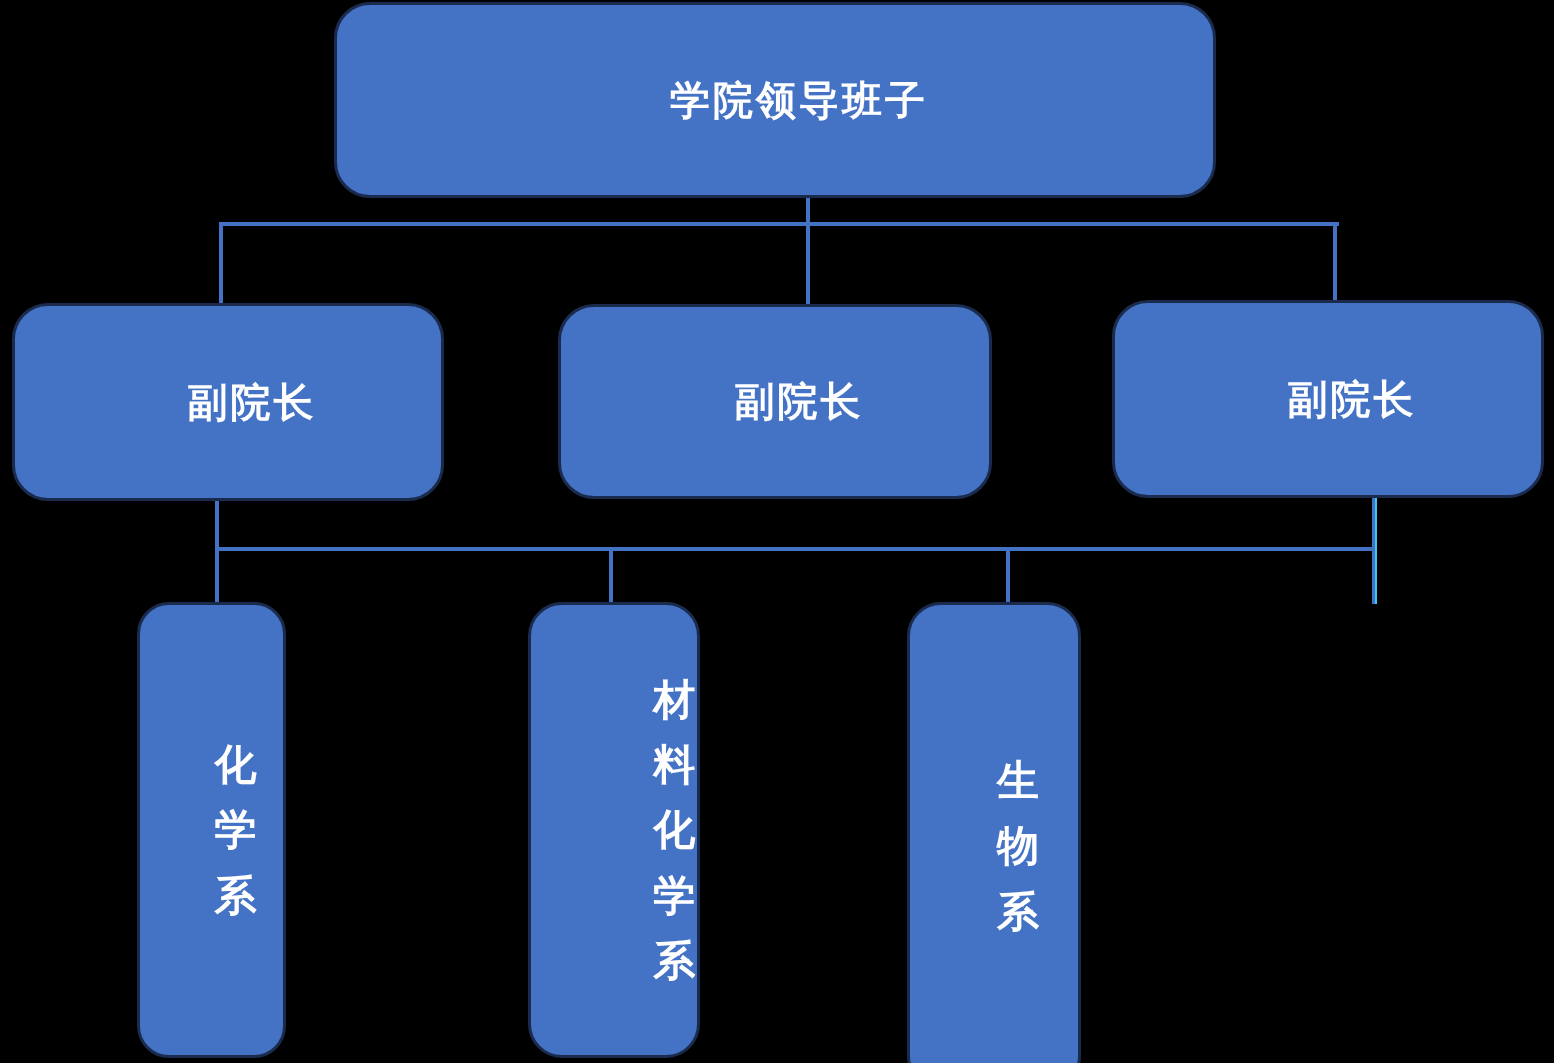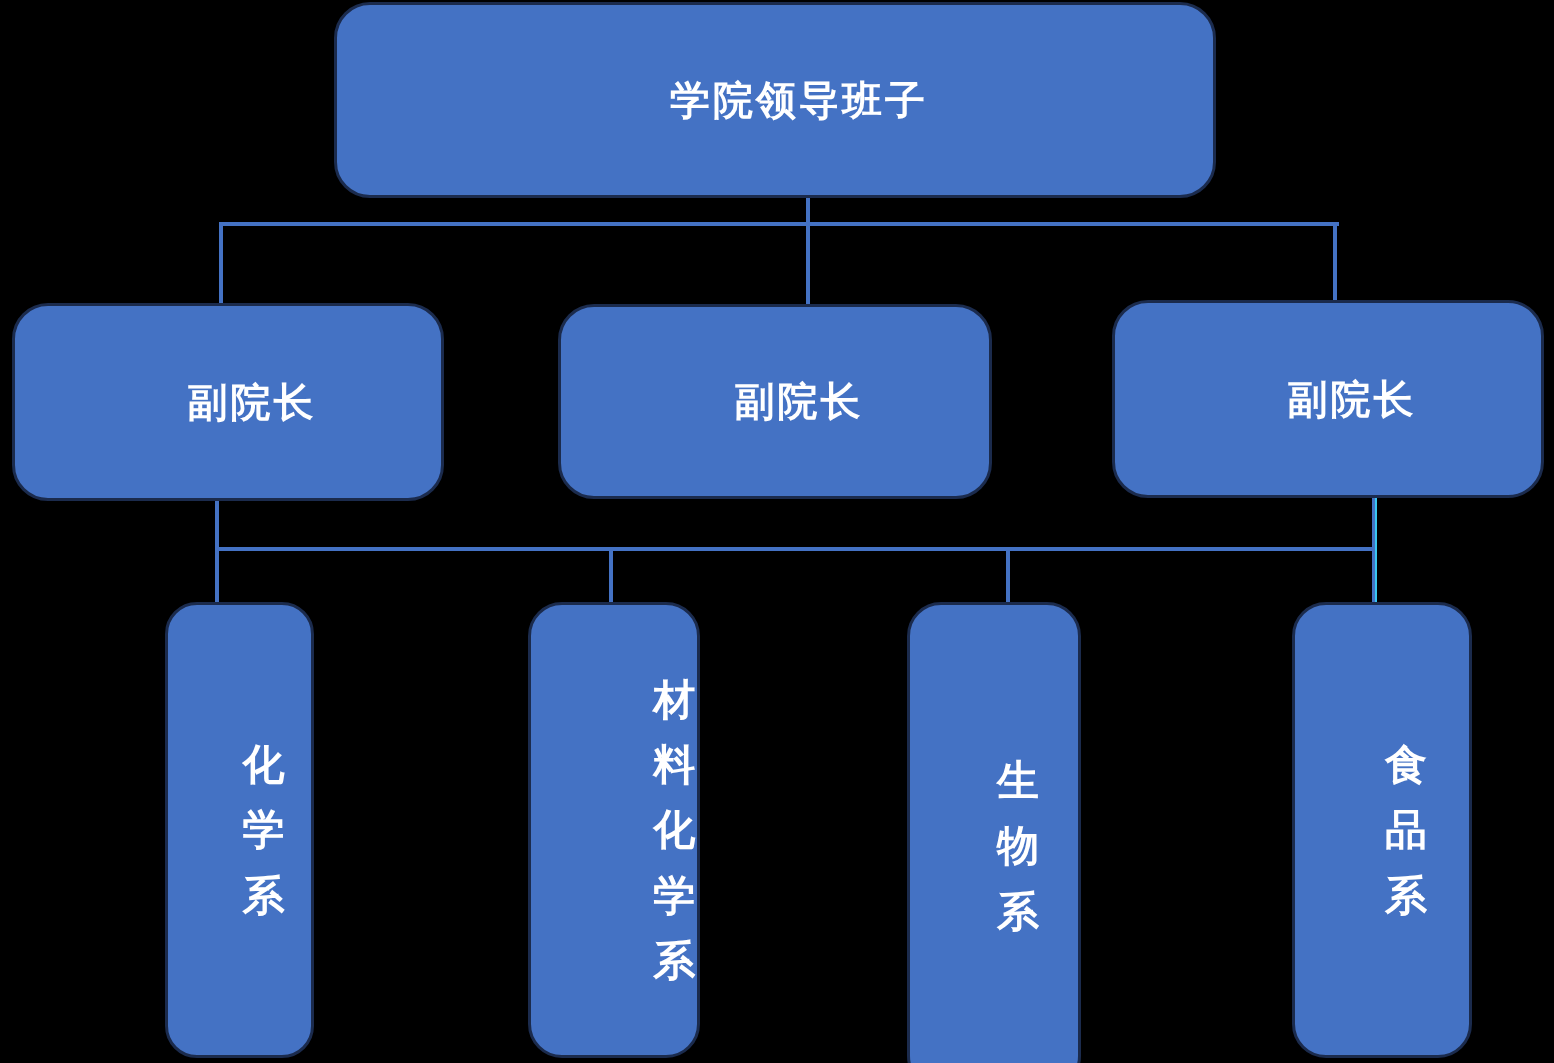--- a/index.html
+++ b/index.html
@@ -59,21 +59,21 @@
     white-space: normal;
     word-break: break-all;
     line-height: 1.55;
     font-size: 42px;
     letter-spacing: 0;
   }
   #b-root   { left: 334px;  top: 2px;    width: 882px; height: 196px; }
   #b-vd1    { left: 12px;   top: 303px;  width: 432px; height: 198px; }
   #b-vd2    { left: 558px;  top: 304px;  width: 434px; height: 195px; }
   #b-vd3    { left: 1112px; top: 300px;  width: 432px; height: 198px; }
-  #b-dept1  { left: 137px;  top: 602px;  width: 149px; height: 456px; border-radius: 32px; margin-left: 28px; }
+  #b-dept1  { left: 137px;  top: 602px;  width: 149px; height: 456px; border-radius: 32px; }
   #b-dept2  { left: 528px;  top: 602px;  width: 172px; height: 456px; border-radius: 34px; justify-content: flex-end; }
   #b-dept3  { left: 907px;  top: 602px;  width: 174px; height: 488px; border-radius: 34px; }
   #b-dept4  { left: 1292px; top: 602px;  width: 180px; height: 456px; border-radius: 34px; }
 </style>
 </head>
 <body>
 
 <div class="stage">
 
   <div class="line" id="c-root"></div>
@@ -102,17 +102,14 @@
 
   <div class="box tall" id="b-dept1">
     <span class="label">化学系</span>
   </div>
   <div class="box tall" id="b-dept2">
     <span class="label">材料化学系</span>
   </div>
   <div class="box tall" id="b-dept3">
     <span class="label">生物系</span>
   </div>
-  <div class="box tall" id="b-dept4">
-    <span class="label">食品系</span>
-  </div>
 
 </div>
 
 </body></html>

